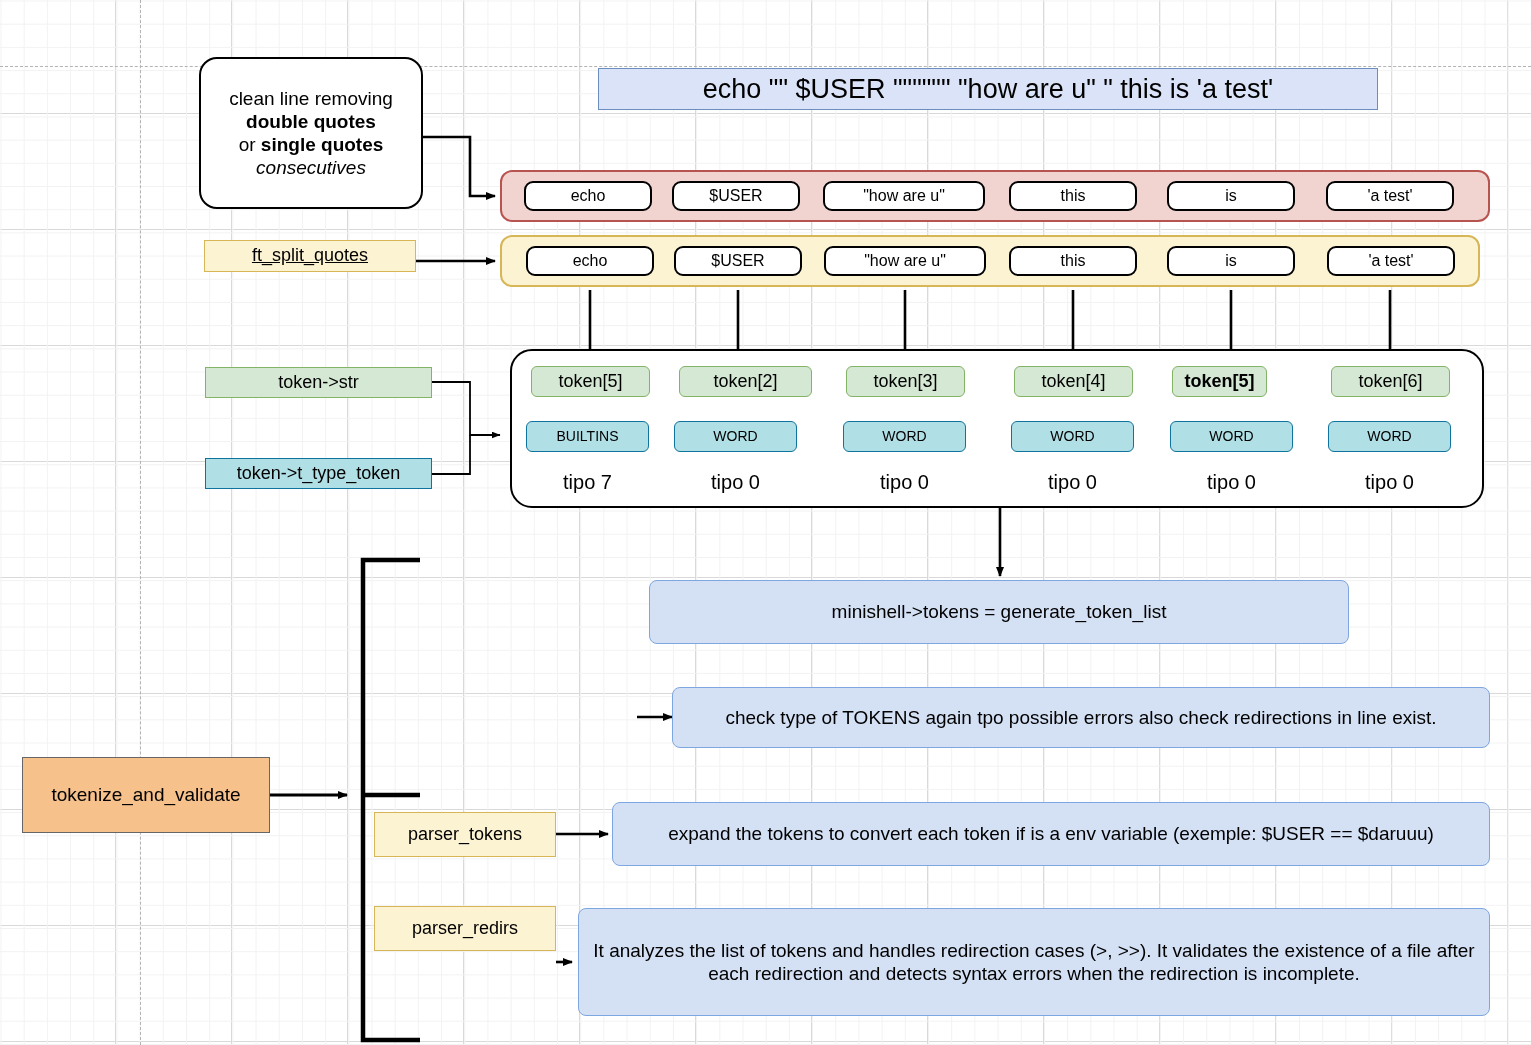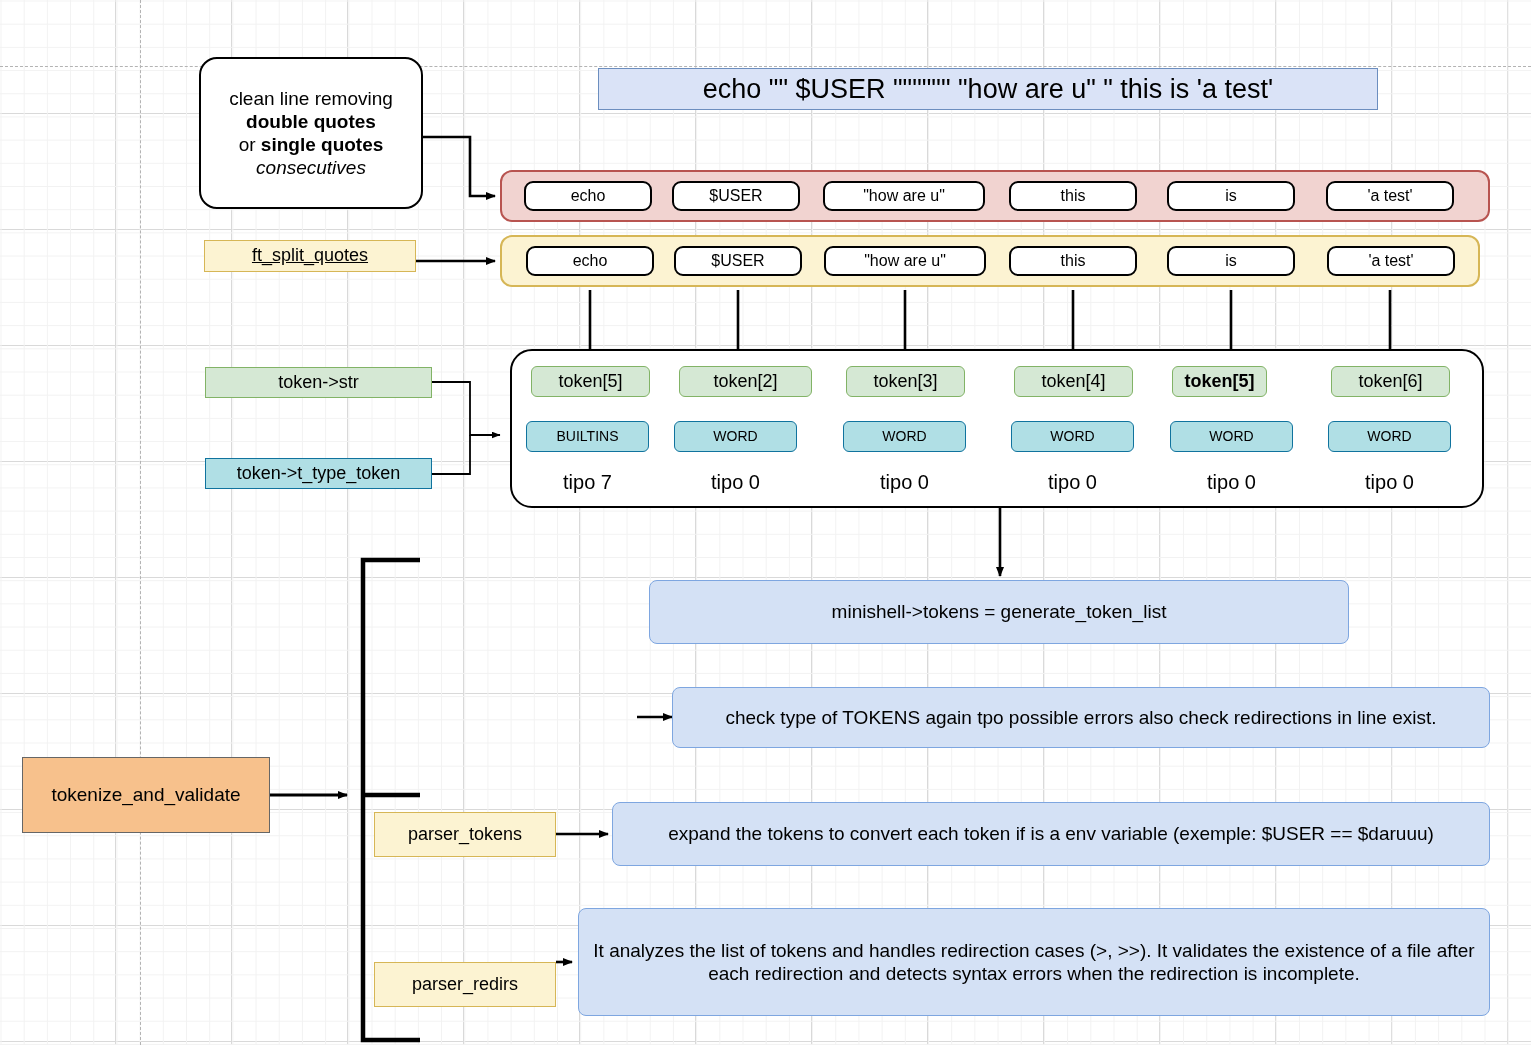--- a/index.html
+++ b/index.html
@@ -244,16 +244,16 @@
 
   <div class="node bluebox" style="left:649px; top:580px; width:700px; height:64px;">minishell-&gt;tokens = generate_token_list</div>
 
   <div class="node orangebox" style="left:22px; top:757px; width:248px; height:76px;">tokenize_and_validate</div>
 
   <div class="node bluebox" style="left:672px; top:687px; width:818px; height:61px;">check type of TOKENS again tpo possible errors also check redirections in line exist.</div>
 
   <div class="node label-yellow" style="left:374px; top:812px; width:182px; height:45px;">parser_tokens</div>
   <div class="node bluebox" style="left:612px; top:802px; width:878px; height:64px;">expand the tokens to convert each token if is a env variable (exemple: $USER == $daruuu)</div>
 
-  <div class="node label-yellow" style="left:374px; top:962px; width:182px; height:45px;">parser_redirs</div>
+  <div class="node label-yellow" style="left:374px; top:906px; width:182px; height:45px;">parser_redirs</div>
   <div class="node bluebox" style="left:578px; top:908px; width:912px; height:108px;">It analyzes the list of tokens and handles redirection cases (&gt;, &gt;&gt;). It validates the existence of a file after each redirection and detects syntax errors when the redirection is incomplete.</div>
 
 </div>
 
 </body></html>

